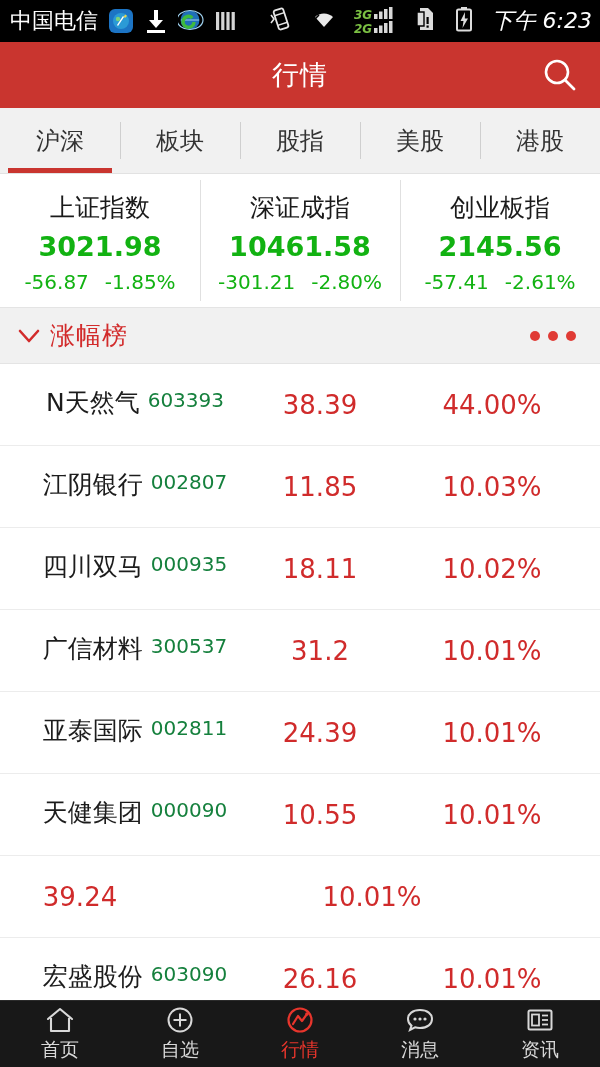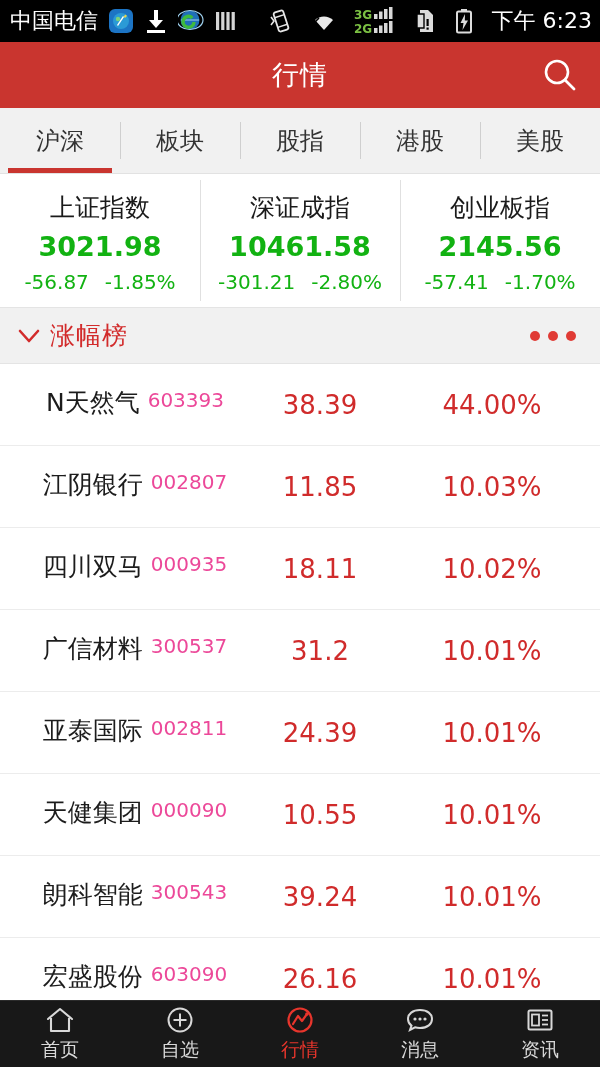--- a/index.html
+++ b/index.html
@@ -36,23 +36,24 @@
   }
   .sb-carrier {
     font-size: 22px;
     letter-spacing: 0px;
     color: #ffffff;
     font-weight: 400;
   }
   .sb-spacer { flex: 1 1 auto; }
   .sb-right {
     display: flex;
-    align-items: center;
+    align-items: flex-start;
     gap: 14px;
     flex: 0 0 auto;
+    font-style: italic;
   }
   .sb-time {
     font-size: 22px;
     color: #fff;
     margin-left: 4px;
     white-space: nowrap;
   }
   .ico { display: inline-block; line-height: 0; }
 
   
@@ -226,21 +227,21 @@
     justify-content: center;
   }
   .row-name {
     font-size: 25px;
     color: #1c1c1c;
     line-height: 1.12;
     margin-bottom: 3px;
   }
   .row-code {
     font-size: 20px;
-    color: #ec4899;
+    color: #15803d;
     line-height: 1.1;
     margin-left: 8px;
   }
   .row-price {
     width: 160px;
     text-align: center;
     font-size: 26px;
     color: #d02b2b;
   }
   .row-pct {
@@ -392,24 +393,24 @@
     <div class="tab active">
       <span class="tab-label">沪深</span>
     </div>
     <div class="tab">
       <span class="tab-label">板块</span>
     </div>
     <div class="tab">
       <span class="tab-label">股指</span>
     </div>
     <div class="tab">
+      <span class="tab-label">美股</span>
+    </div>
+    <div class="tab">
       <span class="tab-label">港股</span>
-    </div>
-    <div class="tab">
-      <span class="tab-label">美股</span>
     </div>
   </div>
 
   <div class="index-panel">
     <div class="index-cell">
       <span class="index-name">上证指数</span>
       <span class="index-value">3021.98</span>
       <span class="index-sub">
         <span>-56.87</span>
         <span>-1.85%</span>
@@ -421,21 +422,21 @@
       <span class="index-sub">
         <span>-301.21</span>
         <span>-2.80%</span>
       </span>
     </div>
     <div class="index-cell">
       <span class="index-name">创业板指</span>
       <span class="index-value">2145.56</span>
       <span class="index-sub">
         <span>-57.41</span>
-        <span>-1.70%</span>
+        <span>-2.61%</span>
       </span>
     </div>
   </div>
 
   <div class="section-head">
     <span class="chev">
       <svg width="28" height="28" viewBox="0 0 28 28">
         <path d="M5 9 L14 19 L23 9" fill="none" stroke="#d22b2b" stroke-width="2.6" stroke-linecap="round" stroke-linejoin="round"></path>
       </svg>
     </span>
@@ -491,24 +492,20 @@
     </div>
     <div class="row">
       <div class="row-name-wrap">
         <span class="row-name">天健集团</span>
         <span class="row-code">000090</span>
       </div>
       <div class="row-price">10.55</div>
       <div class="row-pct">10.01%</div>
     </div>
     <div class="row">
-      <div class="row-name-wrap">
-        <span class="row-name">朗科智能</span>
-        <span class="row-code">300543</span>
-      </div>
       <div class="row-price">39.24</div>
       <div class="row-pct">10.01%</div>
     </div>
     <div class="row">
       <div class="row-name-wrap">
         <span class="row-name">宏盛股份</span>
         <span class="row-code">603090</span>
       </div>
       <div class="row-price">26.16</div>
       <div class="row-pct">10.01%</div>

